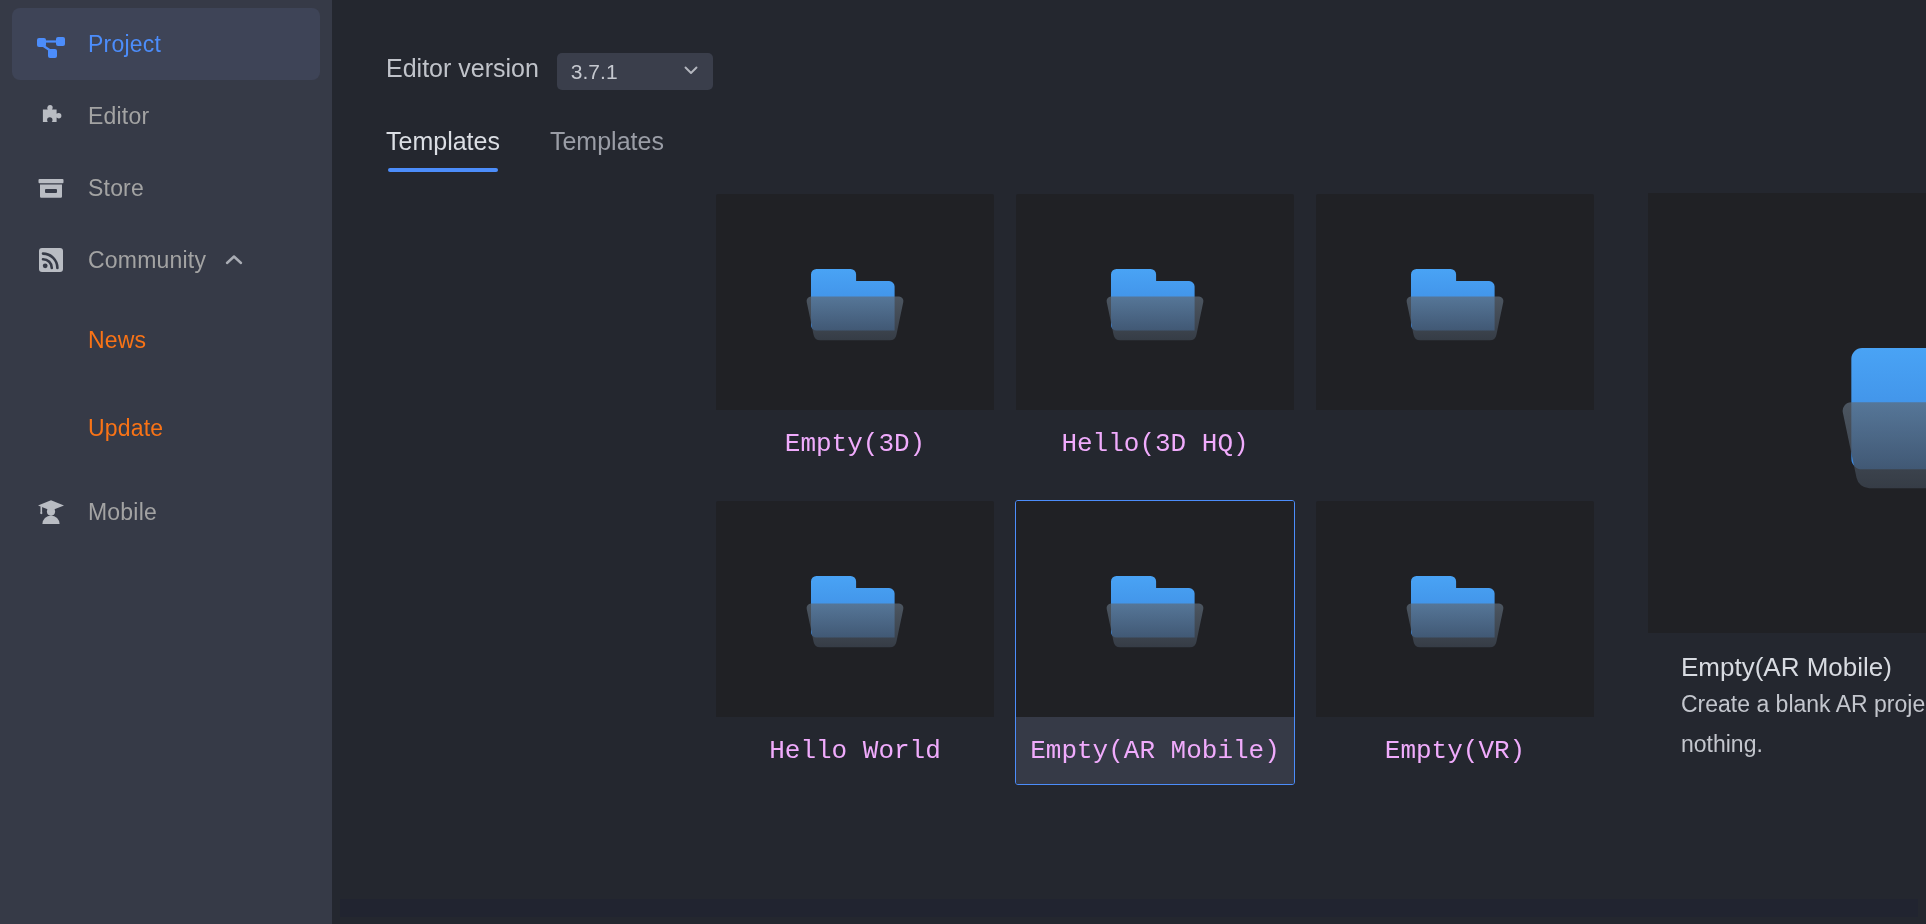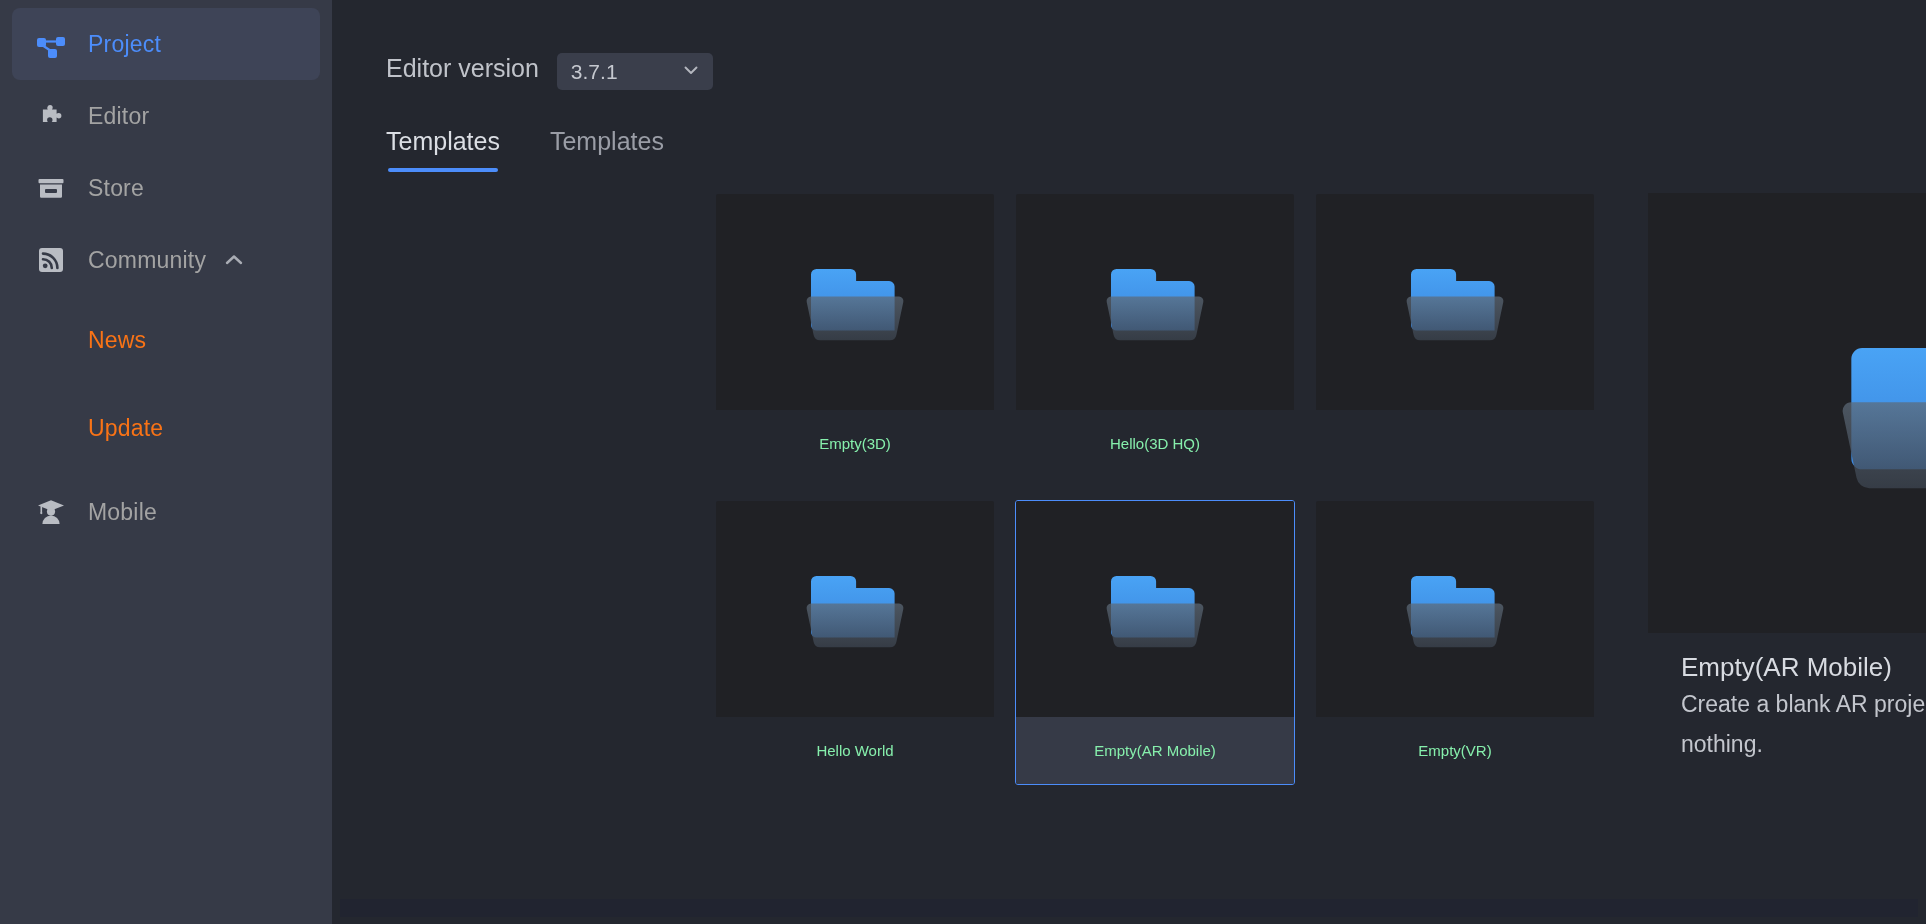--- a/index.html
+++ b/index.html
@@ -194,24 +194,25 @@
     background: #202125;
     display: flex;
     align-items: center;
     justify-content: center;
   }
   .card .caption {
     flex: 1;
     display: flex;
     align-items: center;
     justify-content: center;
-    font-size: 15px;
-    color: #86efac;
+    font-size: 26px;
+    color: #f0abfc;
     background: transparent;
     white-space: nowrap;
+    font-family: Liberation Mono, monospace;
   }
   .card.selected {
     border-color: #4c8dfb;
   }
   .card.selected .caption {
     background: #363a47;
   }
 
   
   .preview {

